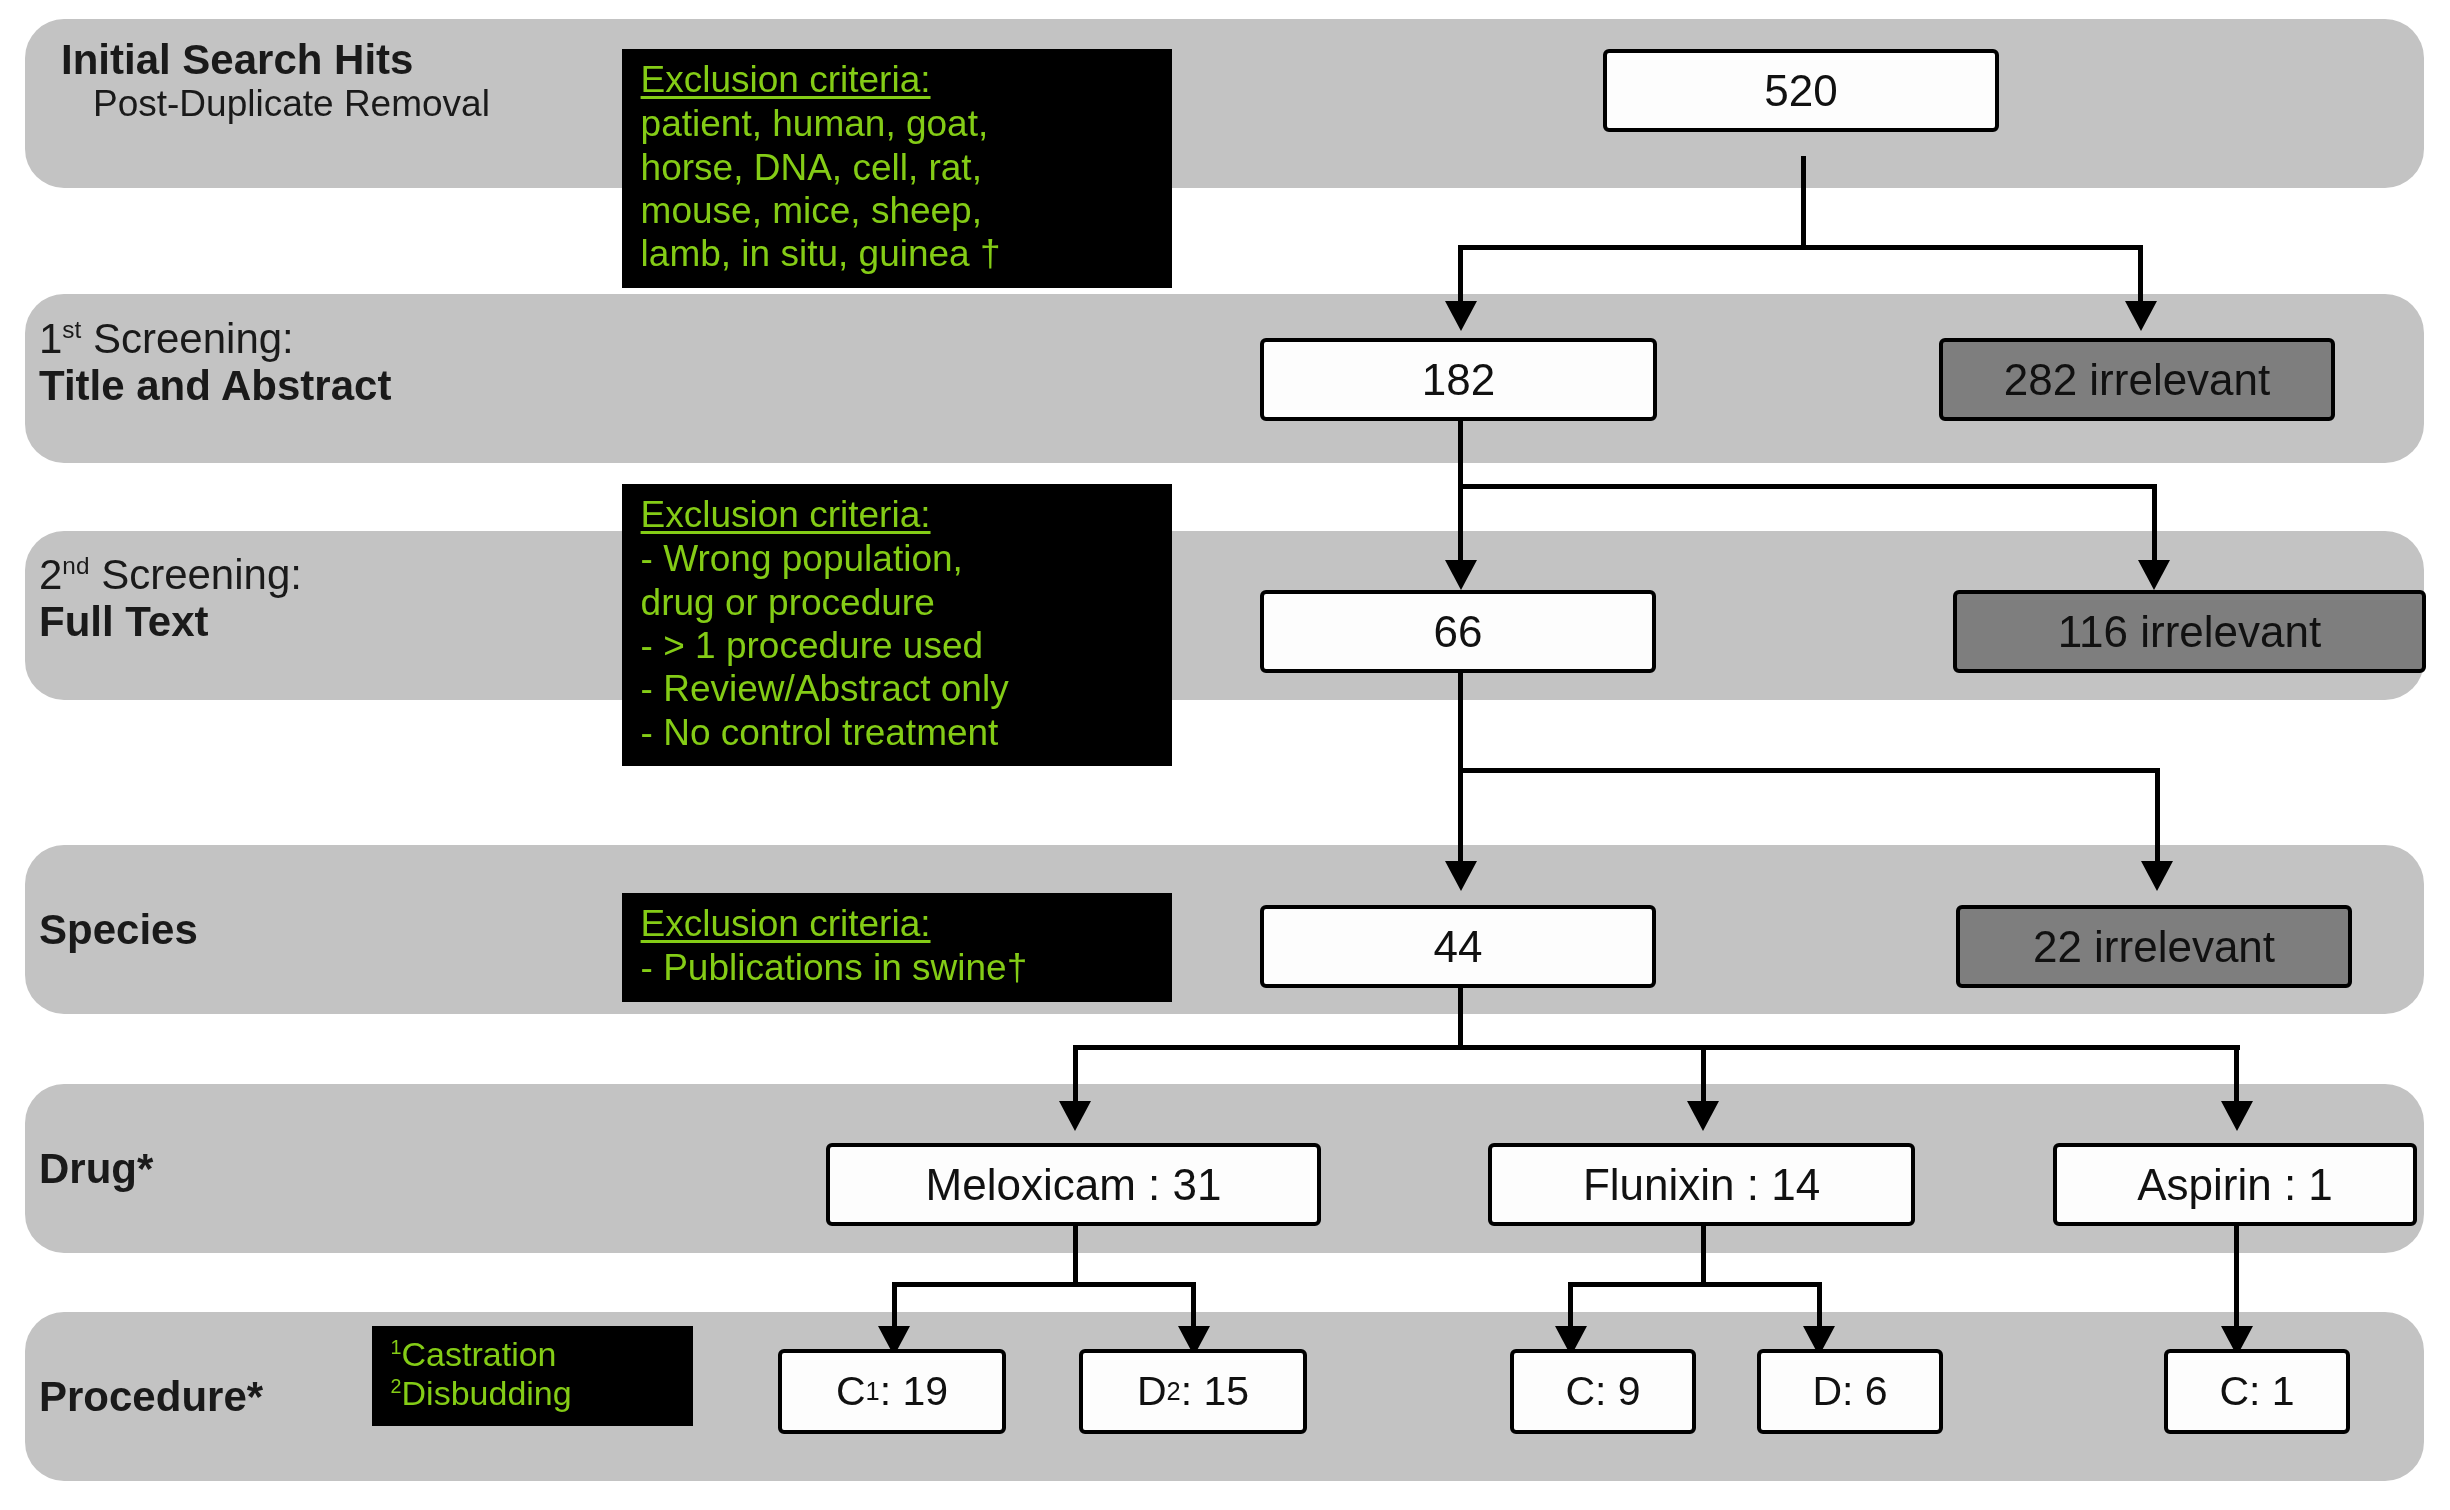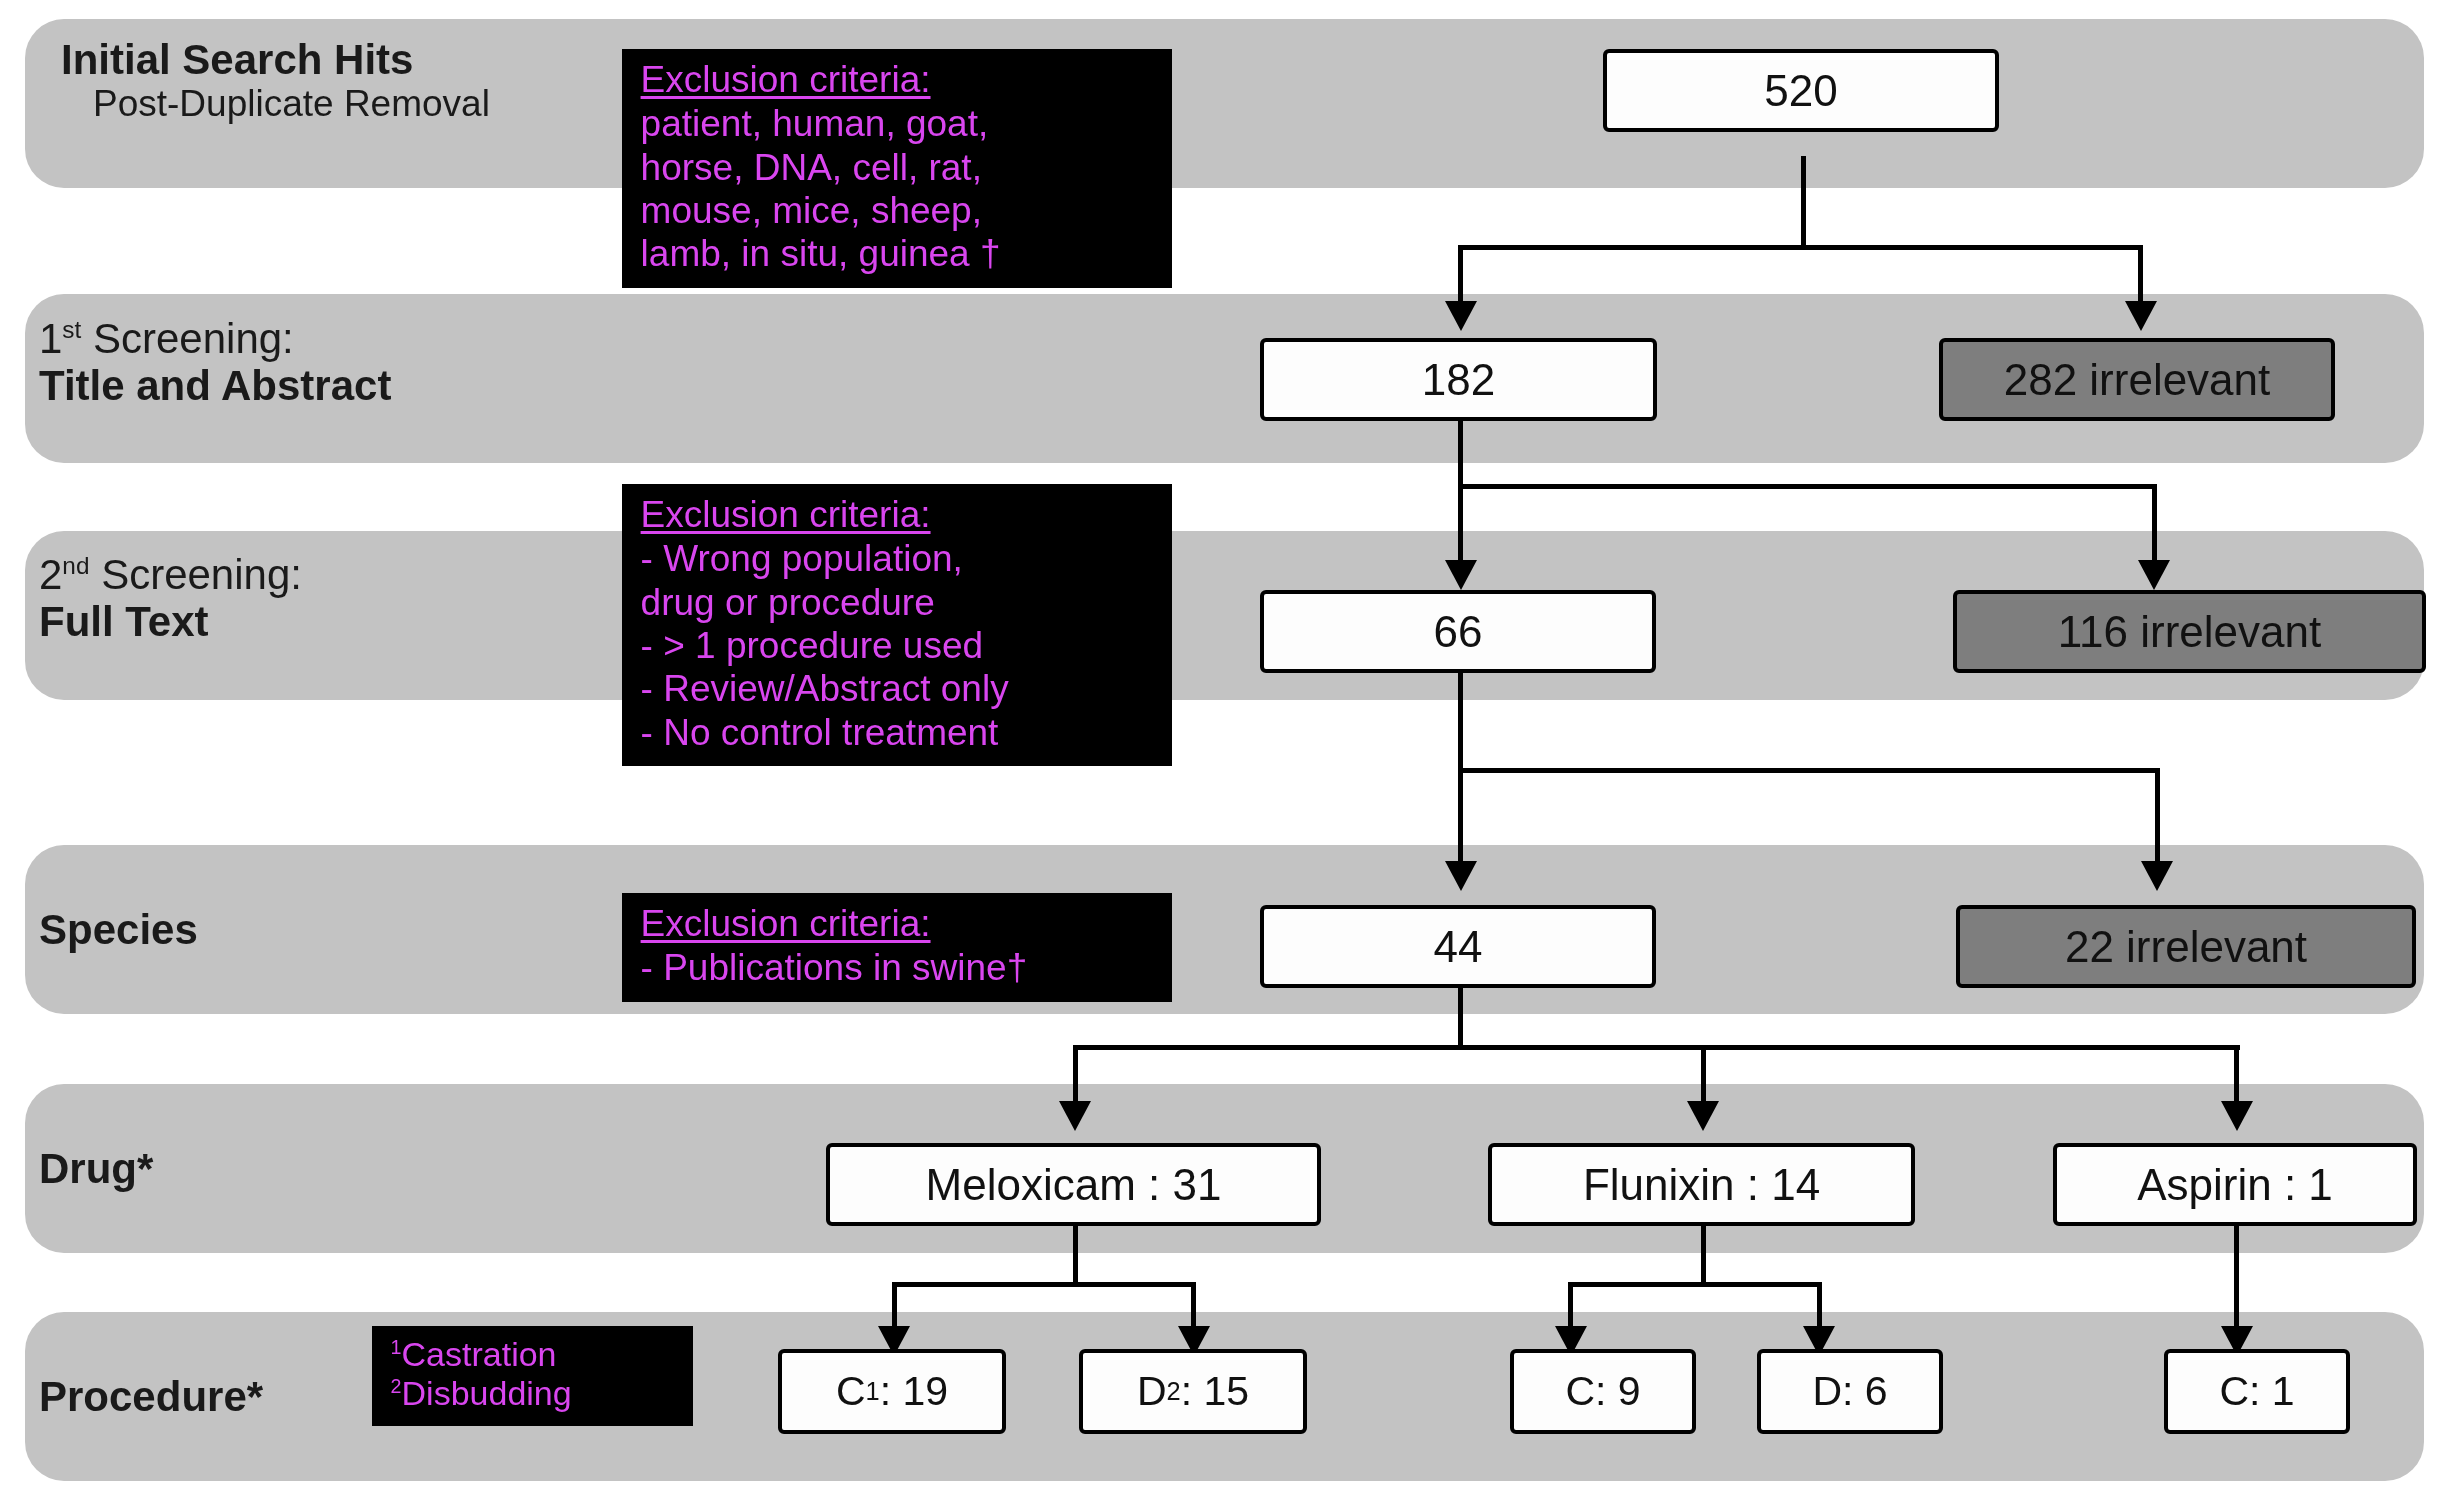--- a/index.html
+++ b/index.html
@@ -52,21 +52,21 @@
   .sup {
     font-size: 0.58em;
     vertical-align: super;
     font-weight: normal;
   }
 
   
   .note {
     position: absolute;
     background: #000000;
-    color: #d946ef;
+    color: #84cc16;
     padding: 8.5px 15px 12px 18.6px;
     box-sizing: border-box;
     line-height: 1.17;
   }
   .note-title {
     font-size: 37px;
     text-decoration: underline;
     text-underline-offset: 4.2px;
     display: block;
     margin-bottom: 1.7px;
@@ -245,21 +245,21 @@
 
   <div class="node" style="left:1603px;top:49px;width:396px;height:83px;">520</div>
 
   <div class="node" style="left:1260px;top:338px;width:397px;height:83px;">182</div>
   <div class="node excluded" style="left:1939px;top:338px;width:396px;height:83px;">282 irrelevant</div>
 
   <div class="node" style="left:1260px;top:590px;width:396px;height:83px;">66</div>
   <div class="node excluded" style="left:1953px;top:590px;width:473px;height:83px;">116 irrelevant</div>
 
   <div class="node" style="left:1260px;top:905px;width:396px;height:83px;">44</div>
-  <div class="node excluded" style="left:1956px;top:905px;width:460px;height:83px;">22 irrelevant</div>
+  <div class="node excluded" style="left:1956px;top:905px;width:396px;height:83px;">22 irrelevant</div>
 
   <div class="node" style="left:826px;top:1143px;width:495px;height:83px;">Meloxicam : 31</div>
   <div class="node" style="left:1488px;top:1143px;width:427px;height:83px;">Flunixin : 14</div>
   <div class="node" style="left:2053px;top:1143px;width:364px;height:83px;">Aspirin : 1</div>
 
   <div class="node small" style="left:778px;top:1349px;width:228px;height:85px;">
     <span>C</span>
       <span class="sup-n">1</span>
       <span> : 19</span>
   </div>

